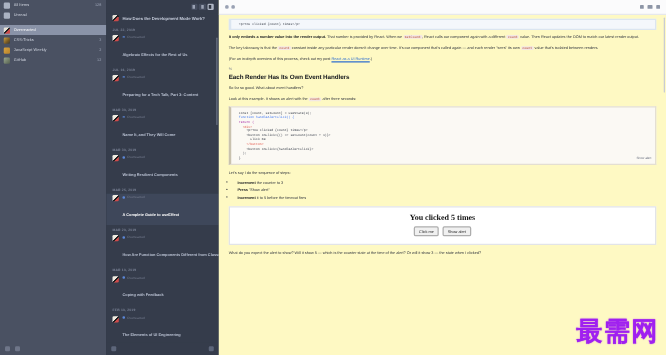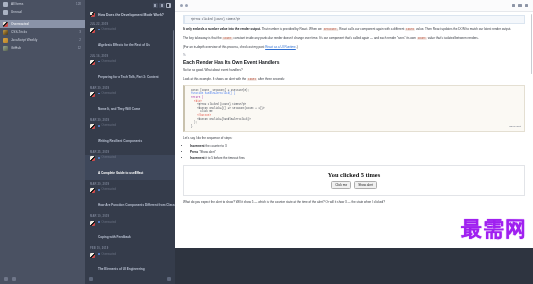--- a/index.html
+++ b/index.html
@@ -92,21 +92,21 @@
     background:#6b7385;border-radius:1px;
   }
   .mid-foot{
     height:10px;display:flex;align-items:center;padding:0 4px;
     justify-content:space-between;background:#353c4b;
   }
   .mid-foot .fi{width:4px;height:4px;background:#5d667a;border-radius:1px;}
 
   
   .article{
-    flex:1;height:248px;background:#ffffff;position:relative;overflow:hidden;
+    flex:1;height:284px;background:#fef9c3;position:relative;overflow:hidden;
   }
   .art-top{
     height:11px;background:#fbfbfc;border-bottom:1px solid #e6e8ec;
     display:flex;align-items:center;justify-content:space-between;padding:0 5px;
   }
   .art-top .lft{display:flex;gap:2px;}
   .art-top .rgt{display:flex;gap:3px;align-items:center;}
   .tdot{width:3.2px;height:3.2px;border-radius:50%;background:#9aa2b4;}
   .ticon{width:3.4px;height:3.4px;background:#8d95a6;border-radius:.5px;}
   .art-body{padding:3px 8px 0 8px;}

